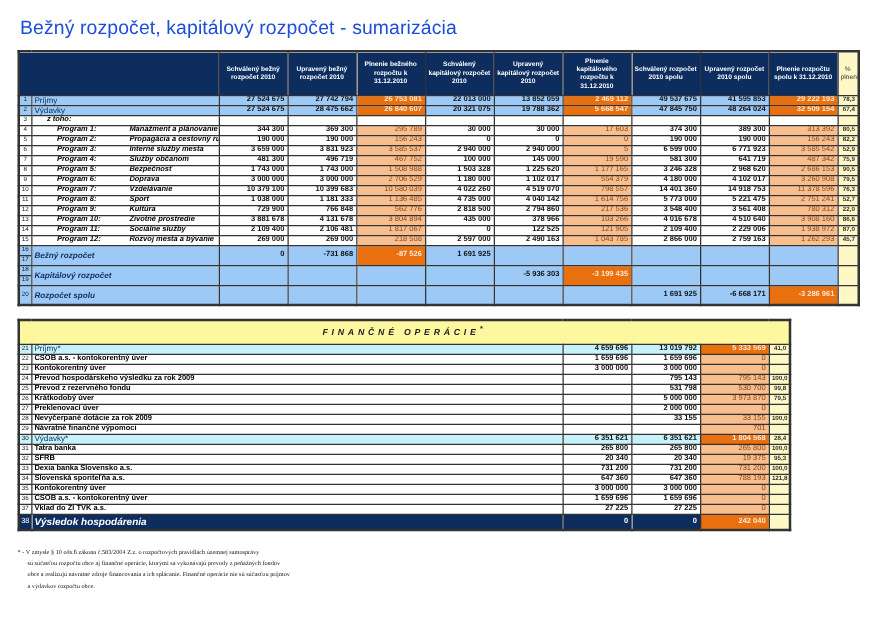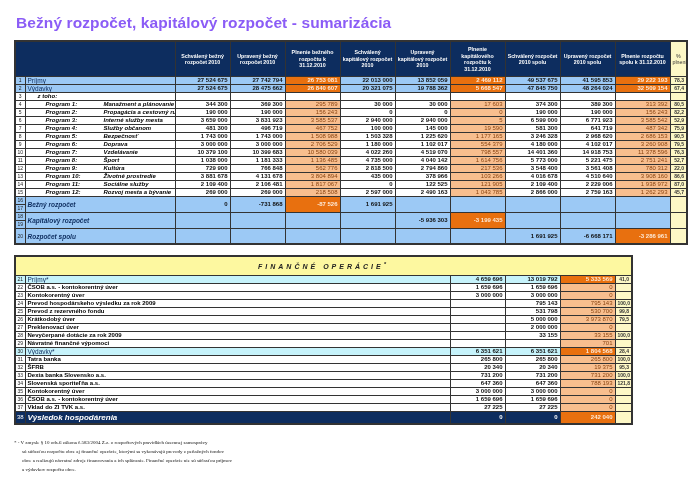--- a/index.html
+++ b/index.html
@@ -1,17 +1,17 @@
 <!DOCTYPE html>
 <html><head>
 <meta charset="utf-8">
 <style>
   html, body { margin:0; padding:0; background:#ffffff; }
   body { width:700px; height:495px; position:relative; font-family:"Liberation Sans", sans-serif; overflow:hidden; }
-  .title { position:absolute; left:16px; top:14px; font-size:15.5px; font-weight:bold; color:#8b5cf6; letter-spacing:0.1px; }
+  .title { position:absolute; left:16px; top:14px; font-size:15.5px; font-weight:normal; color:#1d4ed8; letter-spacing:0.1px; }
   table { border-collapse:collapse; table-layout:fixed; position:absolute; left:14px; }
   td { font-size:6px; line-height:7px; padding:0 2px; border:1px solid #333; overflow:hidden; white-space:nowrap; height:7px; }
   #t1 { top:40px; width:672px; border:2px solid #333; }
   #t2 { top:255px; width:564px; border:2px solid #333; }
   .hdr td { background:#0d2d5f; color:#fff; font-weight:bold; text-align:center; white-space:normal; height:34px; font-size:5.3px; line-height:6.5px; }
   .hdr td.pct { background:#fdf8c6; color:#333; font-weight:normal; }
   .num { text-align:right; font-weight:bold; color:#111; }
   .rn { text-align:center; font-size:5px; color:#222; width:8px; padding:0; }
   .lbl { font-weight:bold; }
   .prog { font-style:italic; font-weight:bold; padding-left:20px; }

